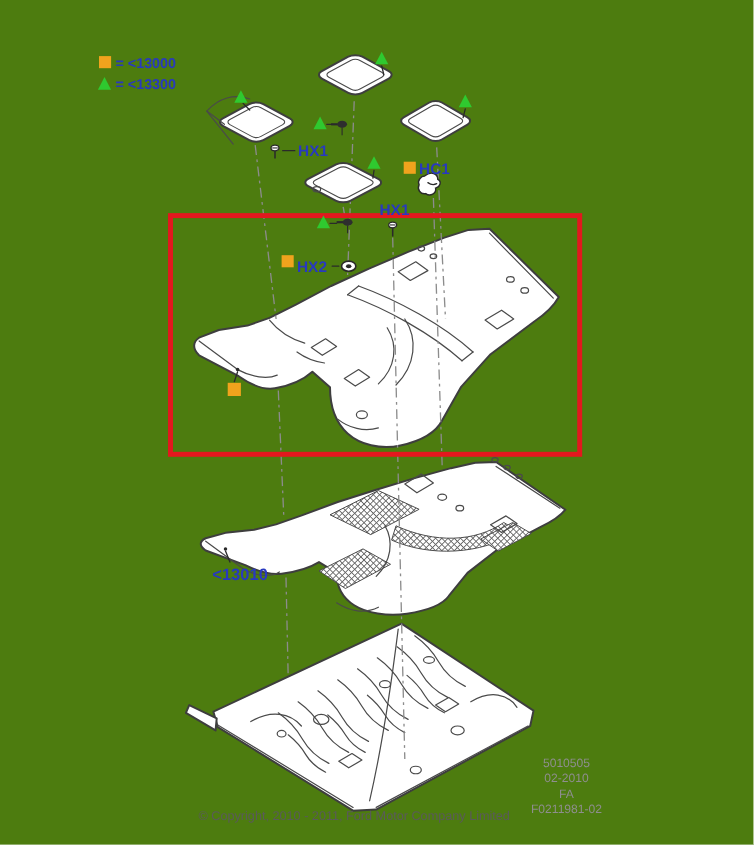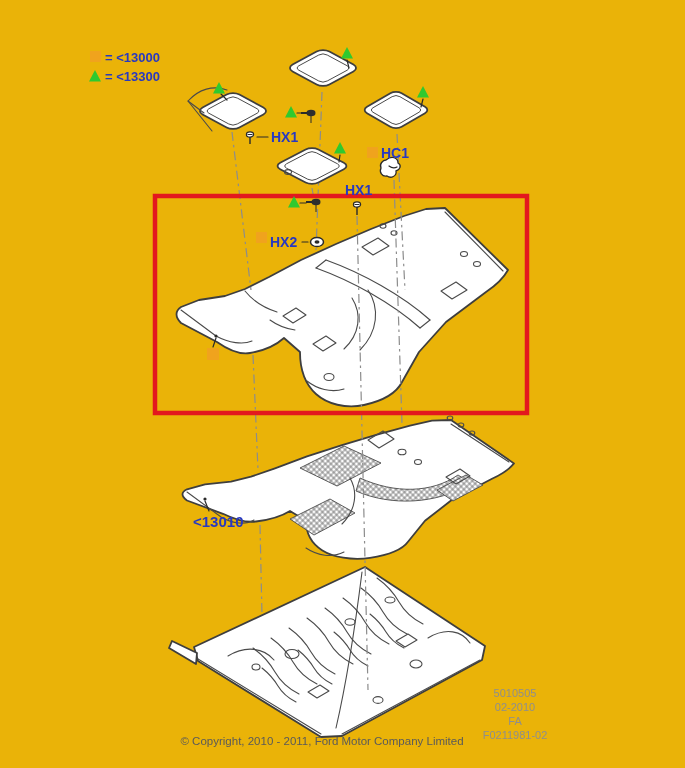--- a/index.html
+++ b/index.html
@@ -1,16 +1,16 @@
 <!DOCTYPE html>
 <html style="--label-blue: #2839c0; --marker-orange: #f0a31d; --marker-green: #2fc92f; --highlight-red: #e3181e; --line-dark: #3e3e3e; --leader-gray: #8c8c8c; --ref-gray: #8e8e8e; --copyright-gray: #5a5a5a;"><head>
 <meta charset="utf-8">
 <style>
   html,body{margin:0;padding:0;background:#fff;}
-  .stage{position:relative;width:685px;height:768px;background:#eab308;overflow:hidden;
+  .stage{position:relative;width:685px;height:768px;background:#4d7c0f;overflow:hidden;
          font-family:"Liberation Sans",sans-serif;}
   svg{display:block;}
   .part{fill:#fff;stroke:var(--line-dark,#3e3e3e);stroke-width:1.8;stroke-linejoin:round;}
   .d{fill:none;stroke:#4a4a4a;stroke-width:1.1;stroke-linejoin:round;stroke-linecap:round;}
   .hp{fill:url(#hatchp);stroke:#4a4a4a;stroke-width:0.9;stroke-linejoin:round;}
   .leader{fill:none;stroke:var(--leader-gray,#8c8c8c);stroke-width:1.2;stroke-dasharray:9 4 2.5 4;}
   .mk{stroke:#2a2a2a;stroke-width:1.2;fill:none;stroke-linecap:round;}
   .lbl{font-weight:bold;font-size:14px;fill:var(--label-blue,#2839c0);}
   .lbl2{font-weight:bold;font-size:15px;fill:var(--label-blue,#2839c0);}
   .legendtxt{font-weight:bold;font-size:13px;fill:var(--label-blue,#2839c0);}

